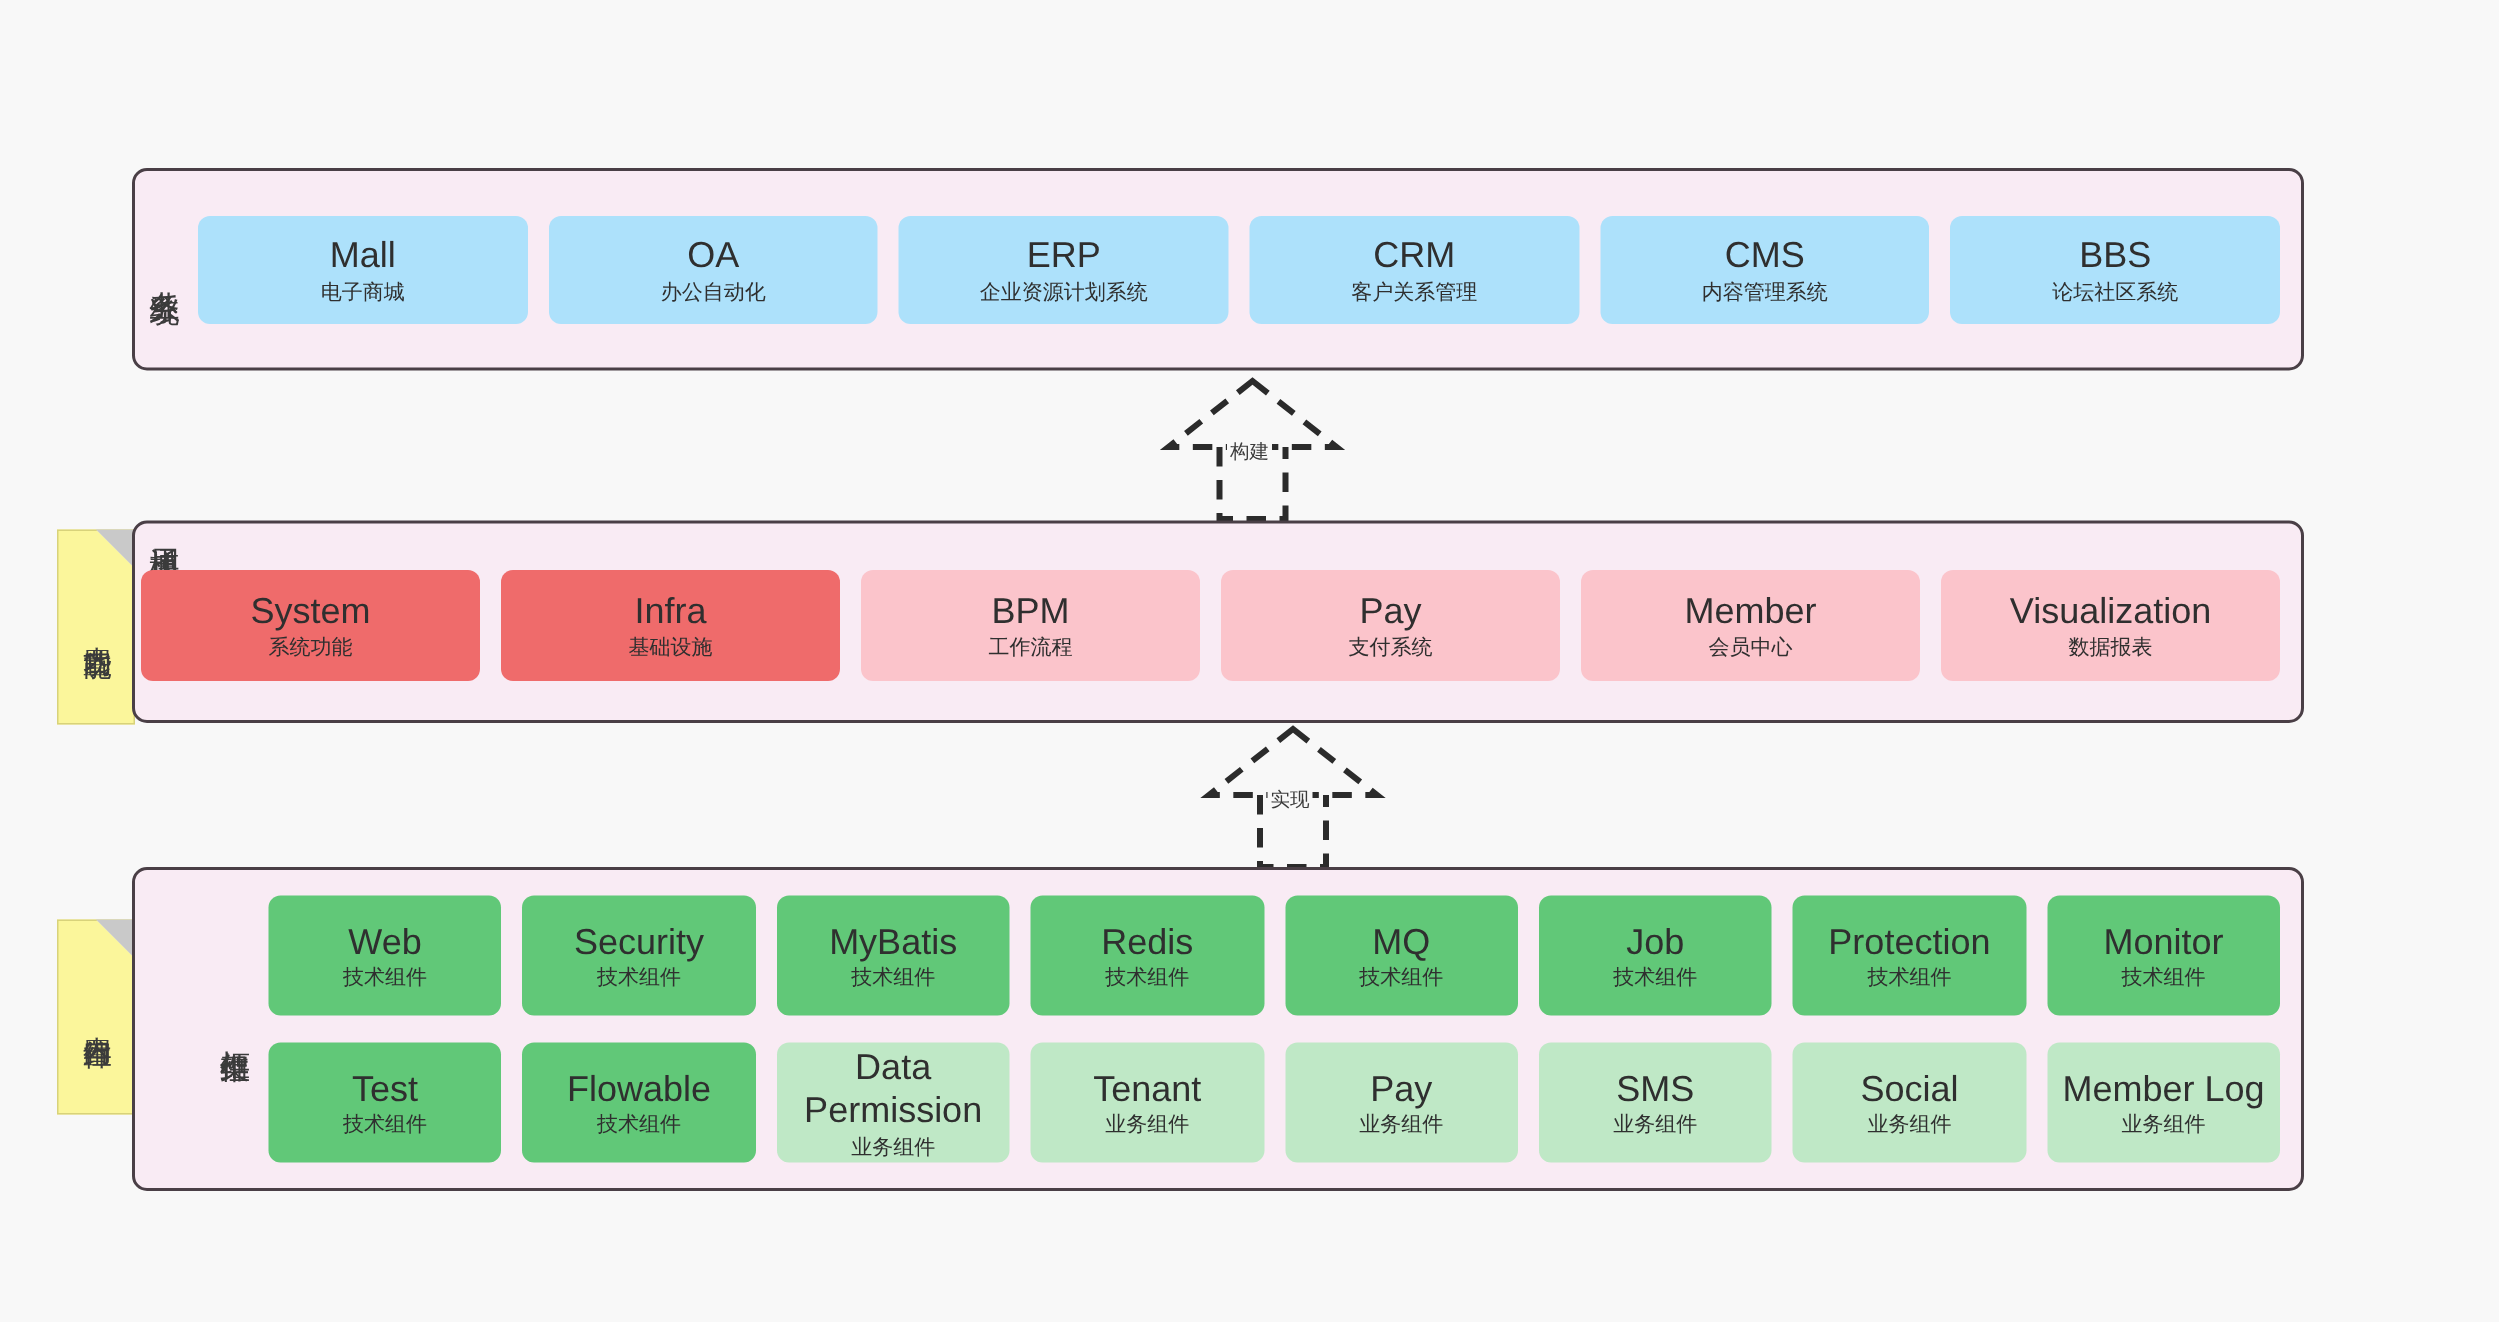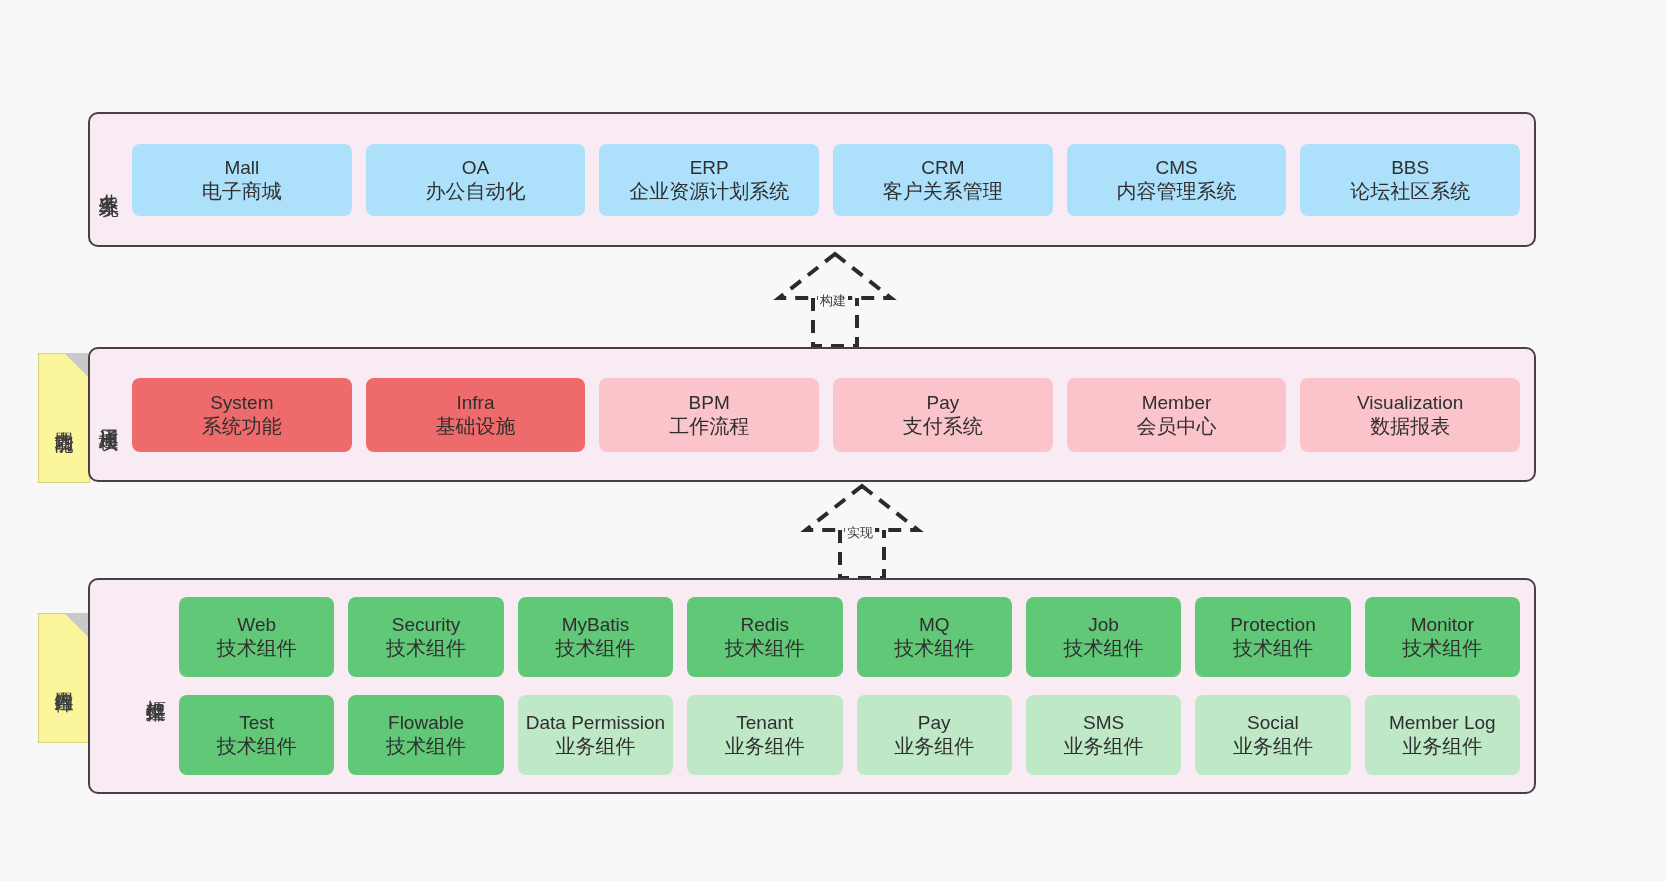--- a/index.html
+++ b/index.html
@@ -73,39 +73,39 @@
     flex-direction: column;
     align-items: center;
     justify-content: center;
     text-align: center;
     line-height: 1.22;
     color: #2f2f2f;
     padding: 6px 4px;
     user-select: none;
   }
   .node .title {
-    font-size: 19px;
+    font-size: 24px;
     white-space: nowrap;
   }
   .node .sub {
-    font-size: 20px;
+    font-size: 14px;
     white-space: nowrap;
   }
   .node.wrap .title { white-space: normal; }
 
   .node.blue      { background: #ade1fb; }
   .node.red       { background: #ef6b6b; }
   .node.pink      { background: #fbc4cb; }
   .node.green     { background: #61c878; }
   .node.lightgreen{ background: #bfe8c6; }
 
   .layer-top   { left: 88px;  top: 112px; width: 1448px; height: 135px; }
   .layer-top .node { height: 72px; }
 
-  .layer-mid   { left: 88px;  top: 347px; width: 1448px; height: 135px; }
+  .layer-mid   { left: 88px;  top: 347px; width: 1448px; height: 135px; flex-direction: column; }
   .layer-mid .node { height: 74px; }
 
   .layer-bottom{ left: 88px;  top: 578px; width: 1448px; height: 216px; padding-left: 47px; }
   .layer-bottom .node { height: 80px; }
 
   
   .sticky {
     position: absolute;
     width: 50px;
     background: #fbf69b;

